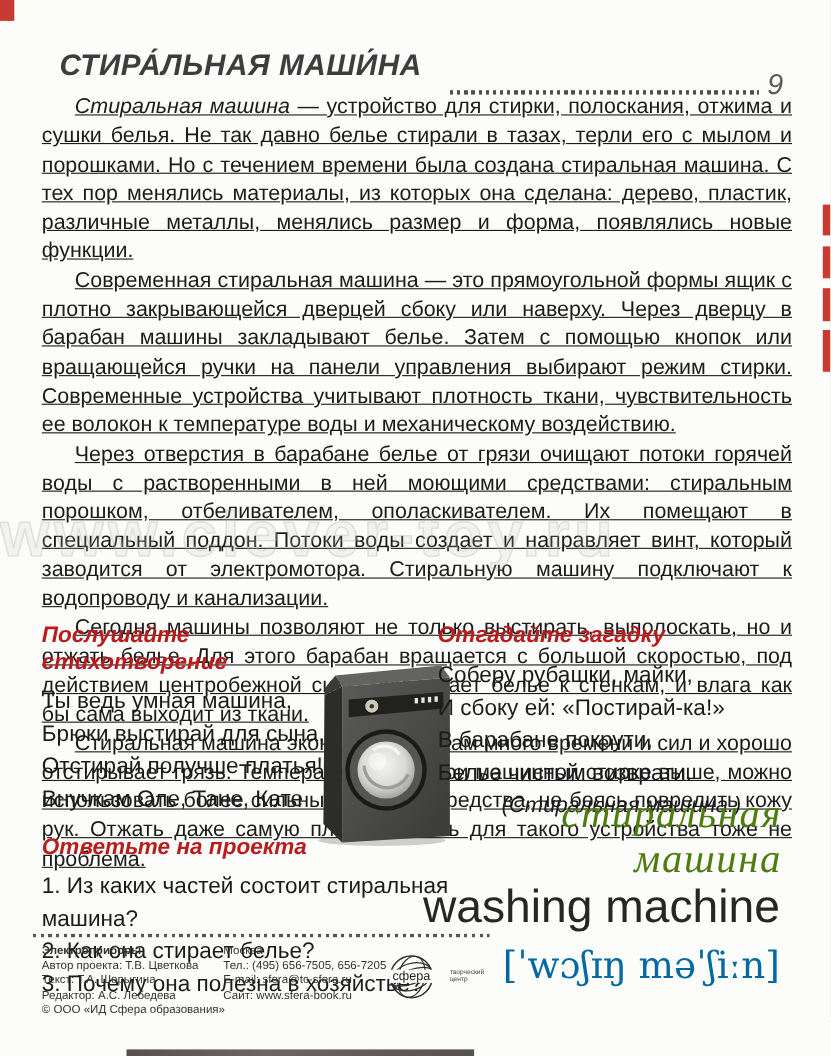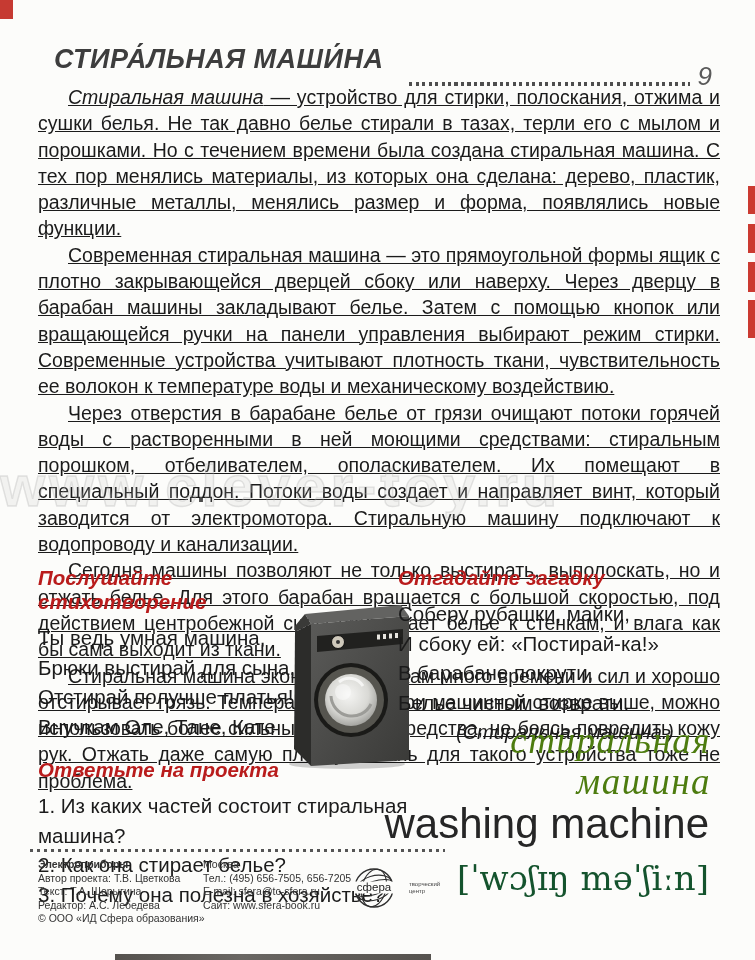--- a/index.html
+++ b/index.html
@@ -36,21 +36,21 @@
   .questions { position:absolute; top:758px; left:38px; width:440px; }
 
   
   .machine { position:absolute; left:281px; top:592px; width:132px; height:178px; }
 
   
   .ru-script { position:absolute; right:44px; top:720px; text-align:right;
     font-family:Liberation Serif, serif; font-style:italic; font-size:37px; line-height:41px;
     color:#4d7c0f; letter-spacing:1.5px; white-space:nowrap; }
   .english { position:absolute; right:46px; top:800px; font-size:42px; color:#262626; white-space:nowrap; }
-  .ipa { position:absolute; right:46px; top:858px; font-family:"DejaVu Serif", serif; font-size:34px; color:#14532d; white-space:nowrap; }
+  .ipa { position:absolute; right:46px; top:858px; font-family:"DejaVu Serif", serif; font-size:34px; color:#0369a1; white-space:nowrap; }
 
   
   .footer-sep { position:absolute; top:849px; left:30px; width:415px; height:3px;
     background-image:repeating-linear-gradient(90deg,#555 0 3px, transparent 3px 7px); }
   .footer-col { position:absolute; top:858px; font-size:10.5px; line-height:13.5px; color:#333; }
   .col-credits { left:38px; width:172px; }
   .col-contacts { left:203px; width:175px; }
   .footer-series { font-weight:bold; }
   .logo-wrap { position:absolute; left:352px; top:866px; display:flex; align-items:center; gap:13px; }
   .logo-tagline { width:38px; font-size:6px; line-height:7px; color:#444; }

